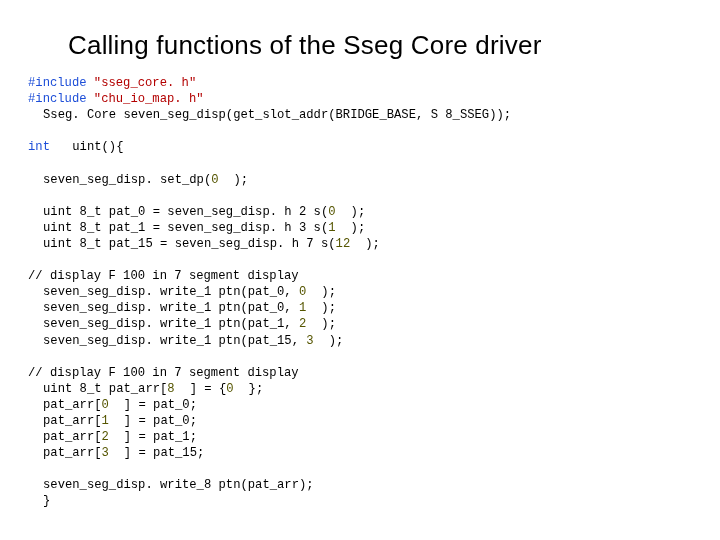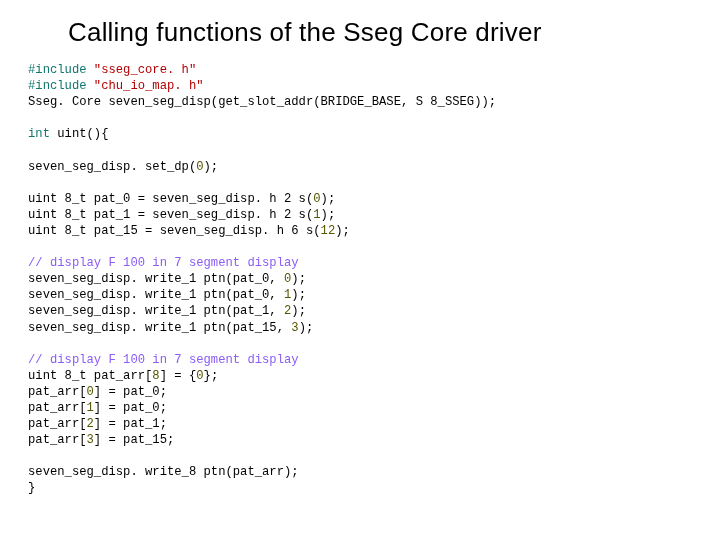--- a/index.html
+++ b/index.html
@@ -5,59 +5,59 @@
   body {
     margin: 0;
     padding: 0;
     width: 720px;
     height: 540px;
     background: #ffffff;
     font-family: Arial, Helvetica, sans-serif;
     overflow: hidden;
   }
   .slide {
-    padding: 11px 28px 0 28px;
+    padding: 24px 28px 0 28px;
   }
   .title {
     font-size: 26px;
     font-weight: 400;
     color: #000;
     margin: 6px 0 14px 40px;
     letter-spacing: 0.2px;
   }
   .code {
     font-family: Consolas, "Courier New", monospace;
     font-size: 12.2px;
     line-height: 1.32;
     white-space: pre;
     color: #000;
   }
-  .kw   { color: #0f766e; }   
+  .kw   { color: #1d4ed8; }   
   .str  { color: #b30000; }   
   .num  { color: #555500; }   
-  .cm   { color: #8b5cf6; }   
-  .tok  { color: #000; }
+  .cm   { color: #000000; }   
+  .tok  { color: #000; margin-left: 15px; }
 </style>
 </head>
 <body>
 
 <div class="slide">
   <div class="title">Calling functions of the Sseg Core driver</div>
 
   <div class="code"><span class="kw">#include</span> <span class="str">"sseg_core. h"</span>
 <span class="kw">#include</span> <span class="str">"chu_io_map. h"</span>
 <span class="tok">Sseg. Core seven_seg_disp(get_slot_addr(BRIDGE_BASE, S 8_SSEG));</span>
 
 <span class="kw">int</span><span class="tok"> uint(){</span>
 
 <span class="tok">seven_seg_disp. set_dp(</span><span class="num">0</span><span class="tok">);</span>
 
 <span class="tok">uint 8_t pat_0 = seven_seg_disp. h 2 s(</span><span class="num">0</span><span class="tok">);</span>
-<span class="tok">uint 8_t pat_1 = seven_seg_disp. h 2 s(</span><span class="num">1</span><span class="tok">);</span>
-<span class="tok">uint 8_t pat_15 = seven_seg_disp. h 6 s(</span><span class="num">12</span><span class="tok">);</span>
+<span class="tok">uint 8_t pat_1 = seven_seg_disp. h 3 s(</span><span class="num">1</span><span class="tok">);</span>
+<span class="tok">uint 8_t pat_15 = seven_seg_disp. h 7 s(</span><span class="num">12</span><span class="tok">);</span>
 
 <span class="cm">// display F 100 in 7 segment display</span>
 <span class="tok">seven_seg_disp. write_1 ptn(pat_0, </span><span class="num">0</span><span class="tok">);</span>
 <span class="tok">seven_seg_disp. write_1 ptn(pat_0, </span><span class="num">1</span><span class="tok">);</span>
 <span class="tok">seven_seg_disp. write_1 ptn(pat_1, </span><span class="num">2</span><span class="tok">);</span>
 <span class="tok">seven_seg_disp. write_1 ptn(pat_15, </span><span class="num">3</span><span class="tok">);</span>
 
 <span class="cm">// display F 100 in 7 segment display</span>
 <span class="tok">uint 8_t pat_arr[</span><span class="num">8</span><span class="tok">] = {</span><span class="num">0</span><span class="tok">};</span>
 <span class="tok">pat_arr[</span><span class="num">0</span><span class="tok">] = pat_0;</span>

